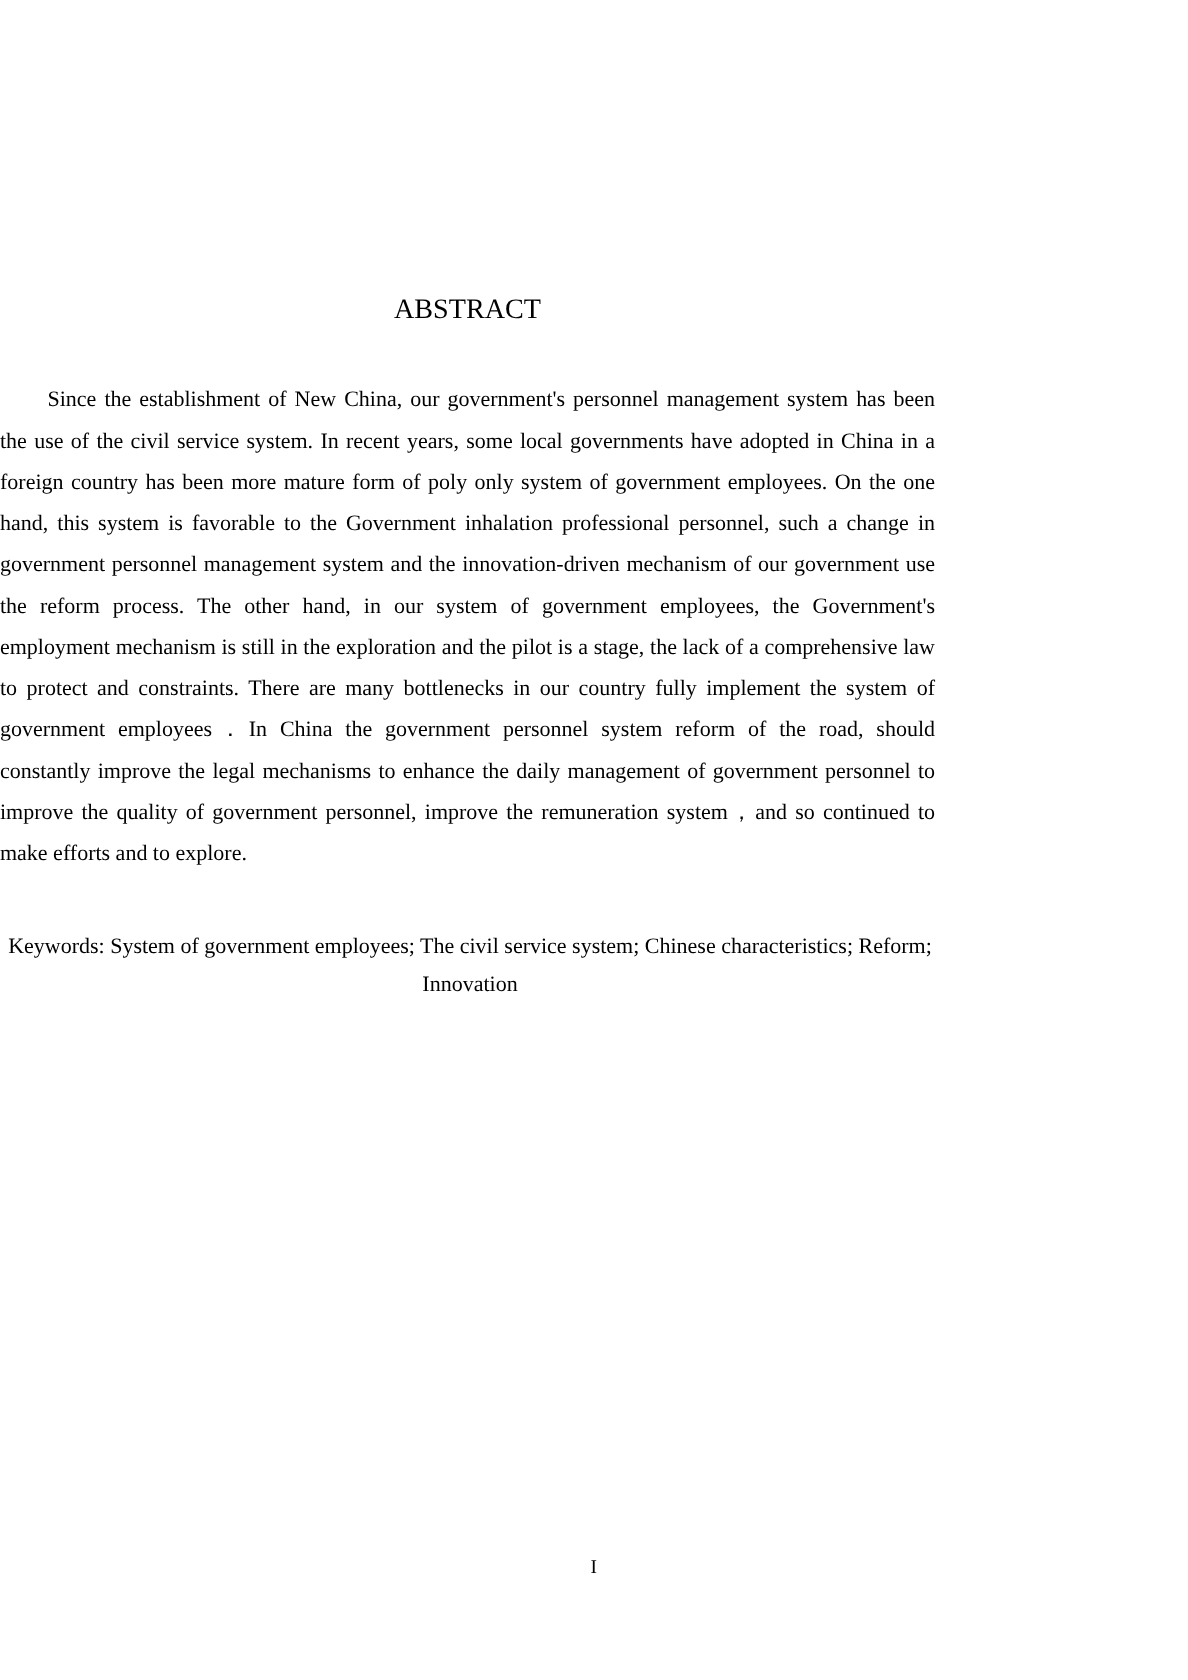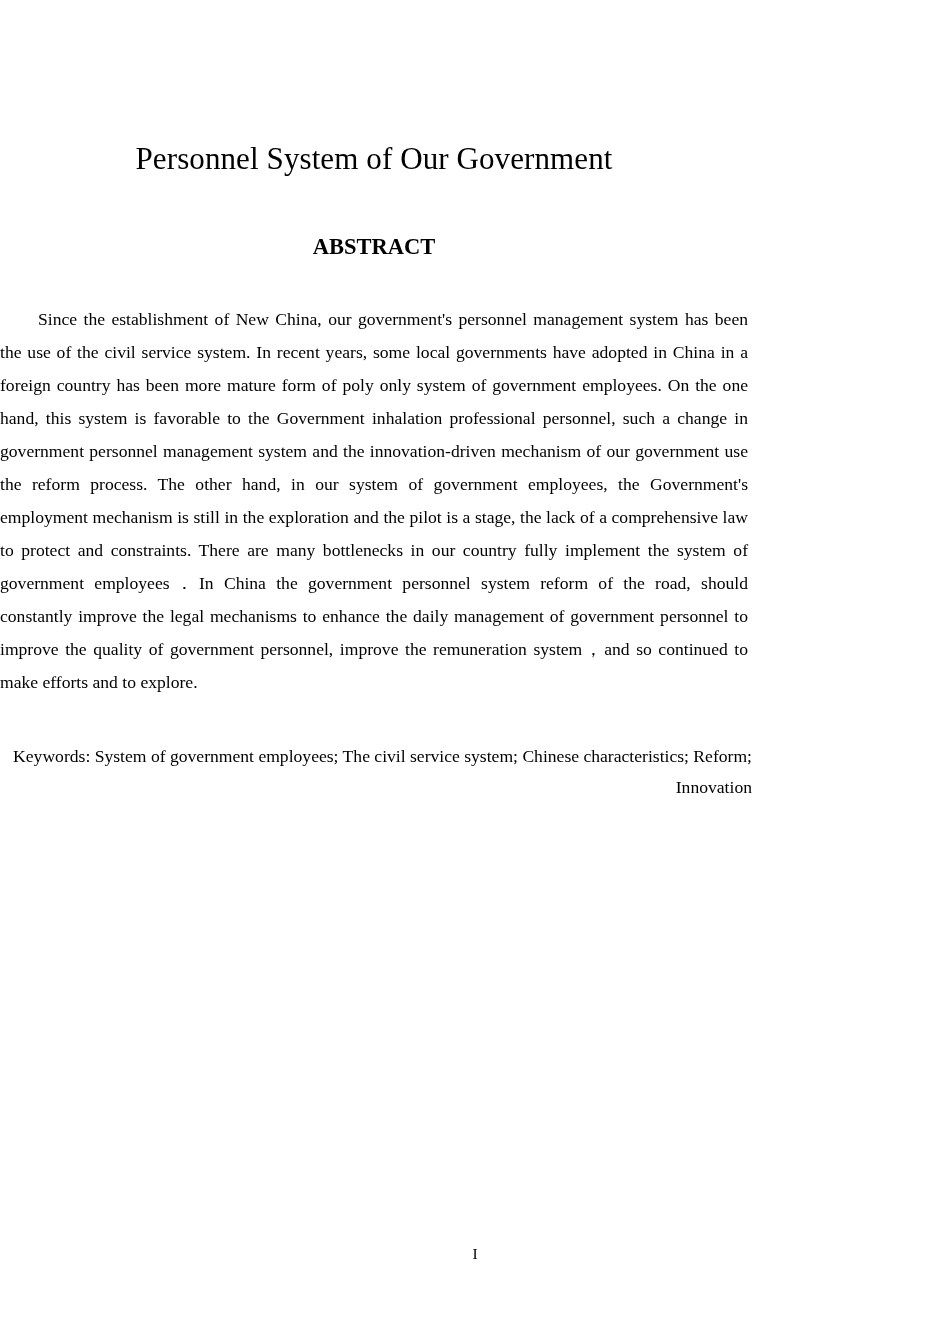--- a/index.html
+++ b/index.html
@@ -30,21 +30,21 @@
     letter-spacing: 0.1px;
     position: absolute;
     left: 0;
     top: 140px;
     width: 748px;
     white-space: nowrap;
   }
   .section-heading {
     margin: 0;
     padding: 0;
-    font-weight: bold;
+    font-weight: normal;
     font-size: 22.5px;
     line-height: 1.2;
     text-align: center;
     position: absolute;
     left: 0;
     top: 233px;
     width: 748px;
   }
   .abstract-body {
     position: absolute;
@@ -60,39 +60,38 @@
     hyphens: manual;
   }
   .keywords {
     position: absolute;
     left: 0;
     top: 741px;
     width: 752px;
     margin: 0;
     font-size: 17.6px;
     line-height: 31.2px;
-    text-align: right;
+    text-align: center;
     text-indent: 0;
   }
   .page-number {
     position: absolute;
     left: 0;
     top: 1245px;
     width: 950px;
     text-align: center;
     font-size: 15.5px;
     line-height: 1.2;
   }
 </style>
 </head>
 <body>
 
 <div class="page">
 
-  <h1 class="doc-title">Personnel System of Our Government</h1>
 
   <h2 class="section-heading">ABSTRACT</h2>
 
   <p class="abstract-body">Since the establishment of New China, our government's personnel management system has been the use of the civil service system. In recent years, some local governments have adopted in China in a foreign country has been more mature form of poly only system of government employees. On the one hand, this system is favorable to the Government inhalation professional personnel, such a change in government personnel management system and the innovation-driven mechanism of our government use the reform process. The other hand, in our system of government employees, the Government's employment mechanism is still in the exploration and the pilot is a stage, the lack of a comprehensive law to protect and constraints. There are many bottlenecks in our country fully implement the system of government employees．In China the government personnel system reform of the road, should constantly improve the legal mechanisms to enhance the daily management of government personnel to improve the quality of government personnel, improve the remuneration system，and so continued to make efforts and to explore.</p>
 
   <p class="keywords">Keywords: System of government employees; The civil service system; Chinese characteristics; Reform; Innovation</p>
 
   <div class="page-number">I</div>
 
 </div>

